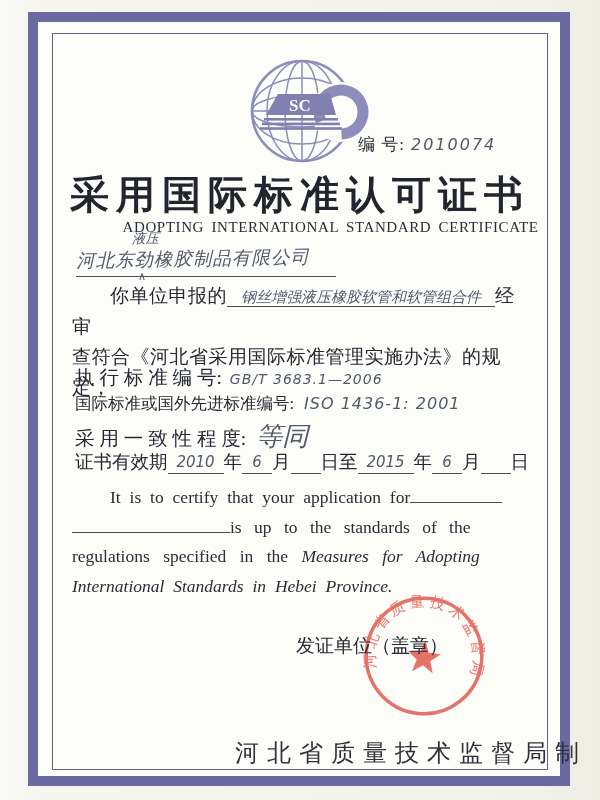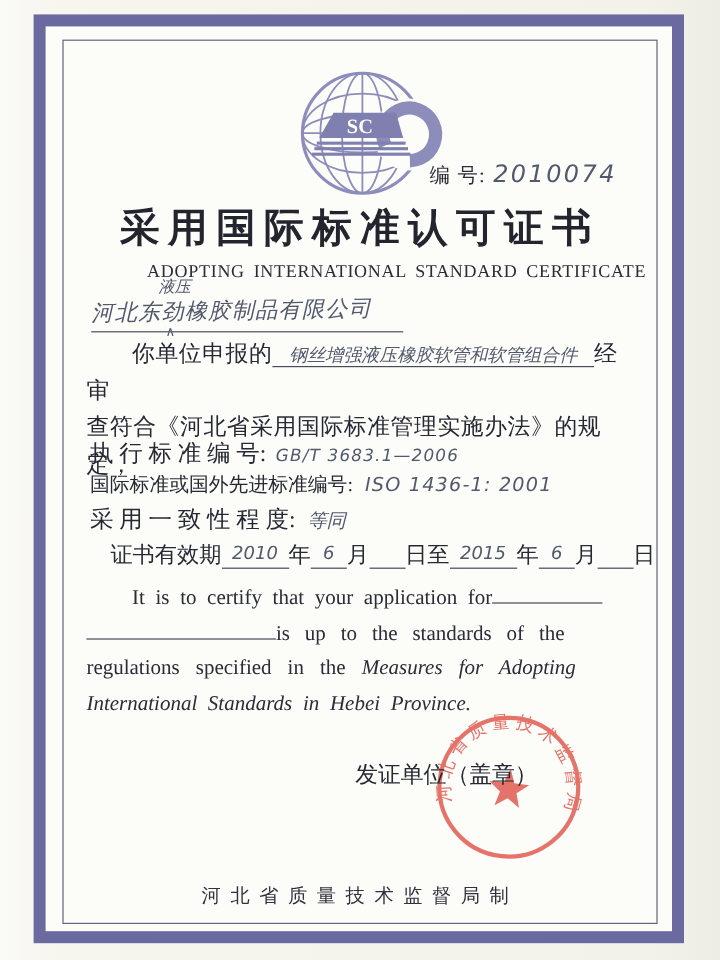--- a/index.html
+++ b/index.html
@@ -22,24 +22,24 @@
     position:absolute;left:52px;top:33px;width:496px;height:737px;
     border:1.5px solid #63637e;box-sizing:border-box;
   }
   .abs{position:absolute;}
   .logo{left:248px;top:50px;width:128px;height:124px;}
   .serial{left:358px;top:133px;font-size:17px;color:#2b2e38;letter-spacing:1px;white-space:nowrap;}
   .hw{
     font-style:italic;color:#51596c;
     font-family:"DejaVu Sans","Liberation Sans",sans-serif;
   }
-  .serial .hw{font-size:20px;margin-left:6px;letter-spacing:2px;}
+  .serial .hw{font-size:16px;margin-left:6px;letter-spacing:2px;}
   .title{
     left:52px;top:168px;width:496px;text-align:center;
-    font-size:33px;font-weight:bold;letter-spacing:7px;color:#23252e;white-space:nowrap;
+    font-size:39px;font-weight:bold;letter-spacing:7px;color:#23252e;white-space:nowrap;
   }
   .subtitle{
     left:52px;top:219px;width:489px;text-align:center;
     font-size:15px;letter-spacing:0.6px;color:#2b2d36;word-spacing:3px;white-space:nowrap;padding-left:34px;
   }
   .company{
     left:76px;top:246px;width:260px;height:30px;
     border-bottom:1.5px solid #4a505e;
   }
   .company .name{font-size:18.5px;letter-spacing:1px;white-space:nowrap;display:inline-block;transform:rotate(-1deg);}
@@ -54,40 +54,40 @@
   .product{
     width:268px;font-size:15px;line-height:17px;letter-spacing:0;
     white-space:nowrap;vertical-align:baseline;text-align:center;
   }
   .frow{white-space:nowrap;color:#262933;}
   .f-exec{left:75px;top:364px;font-size:19.5px;}
   .f-exec .hw{font-size:14px;margin-left:8px;letter-spacing:1px;}
   .f-intl{left:75px;top:393px;font-size:16.5px;}
   .f-intl .hw{font-size:16px;margin-left:10px;letter-spacing:1px;}
   .f-degree{left:75px;top:419px;font-size:19.5px;}
-  .f-degree .hw{font-size:16px;margin-left:10px;}
-  .f-valid{left:92px;top:449px;font-size:18.5px;}
+  .f-degree .hw{font-size:26px;margin-left:10px;}
+  .f-valid{left:75px;top:449px;font-size:18.5px;}
   .f-valid .uline{height:22px;text-align:center;vertical-align:bottom;}
   .f-valid .hw{font-size:15px;}
   .u-y{width:56px;} .u-m{width:30px;} .u-d{width:30px;}
   .english{
     left:72px;top:483px;width:462px;
     font-size:17.5px;line-height:29.5px;color:#2a2d36;
   }
   .english .eline{white-space:nowrap;}
   .ws1{word-spacing:4.5px;} .ws2{word-spacing:8px;} .ws3{word-spacing:9px;}
   .english .uline{vertical-align:baseline;}
   .u-en1{width:92px;} .u-en2{width:158px;}
   .issue{left:296px;top:633px;font-size:19px;color:#262933;z-index:3;}
   .issue-date{margin-top:11px;font-size:18.5px;letter-spacing:1px;white-space:nowrap;}
   .issue-date .hw{font-size:15px;}
   .seal{left:360px;top:592px;width:128px;height:128px;z-index:2;transform:rotate(6deg);}
   .footer{
-    left:52px;top:737px;width:496px;text-align:center;
-    font-size:16px;letter-spacing:8px;color:#2f323e;white-space:nowrap;
+    left:52px;top:737px;width:496px;text-align:right;
+    font-size:24px;letter-spacing:8px;color:#2f323e;white-space:nowrap;padding-left:39px;
   }
 </style>
 </head>
 <body>
 
 <div class="canvas">
   <div class="border-outer"></div>
   <div class="border-inner"></div>
 
   <svg class="abs logo" viewBox="0 0 128 124">

